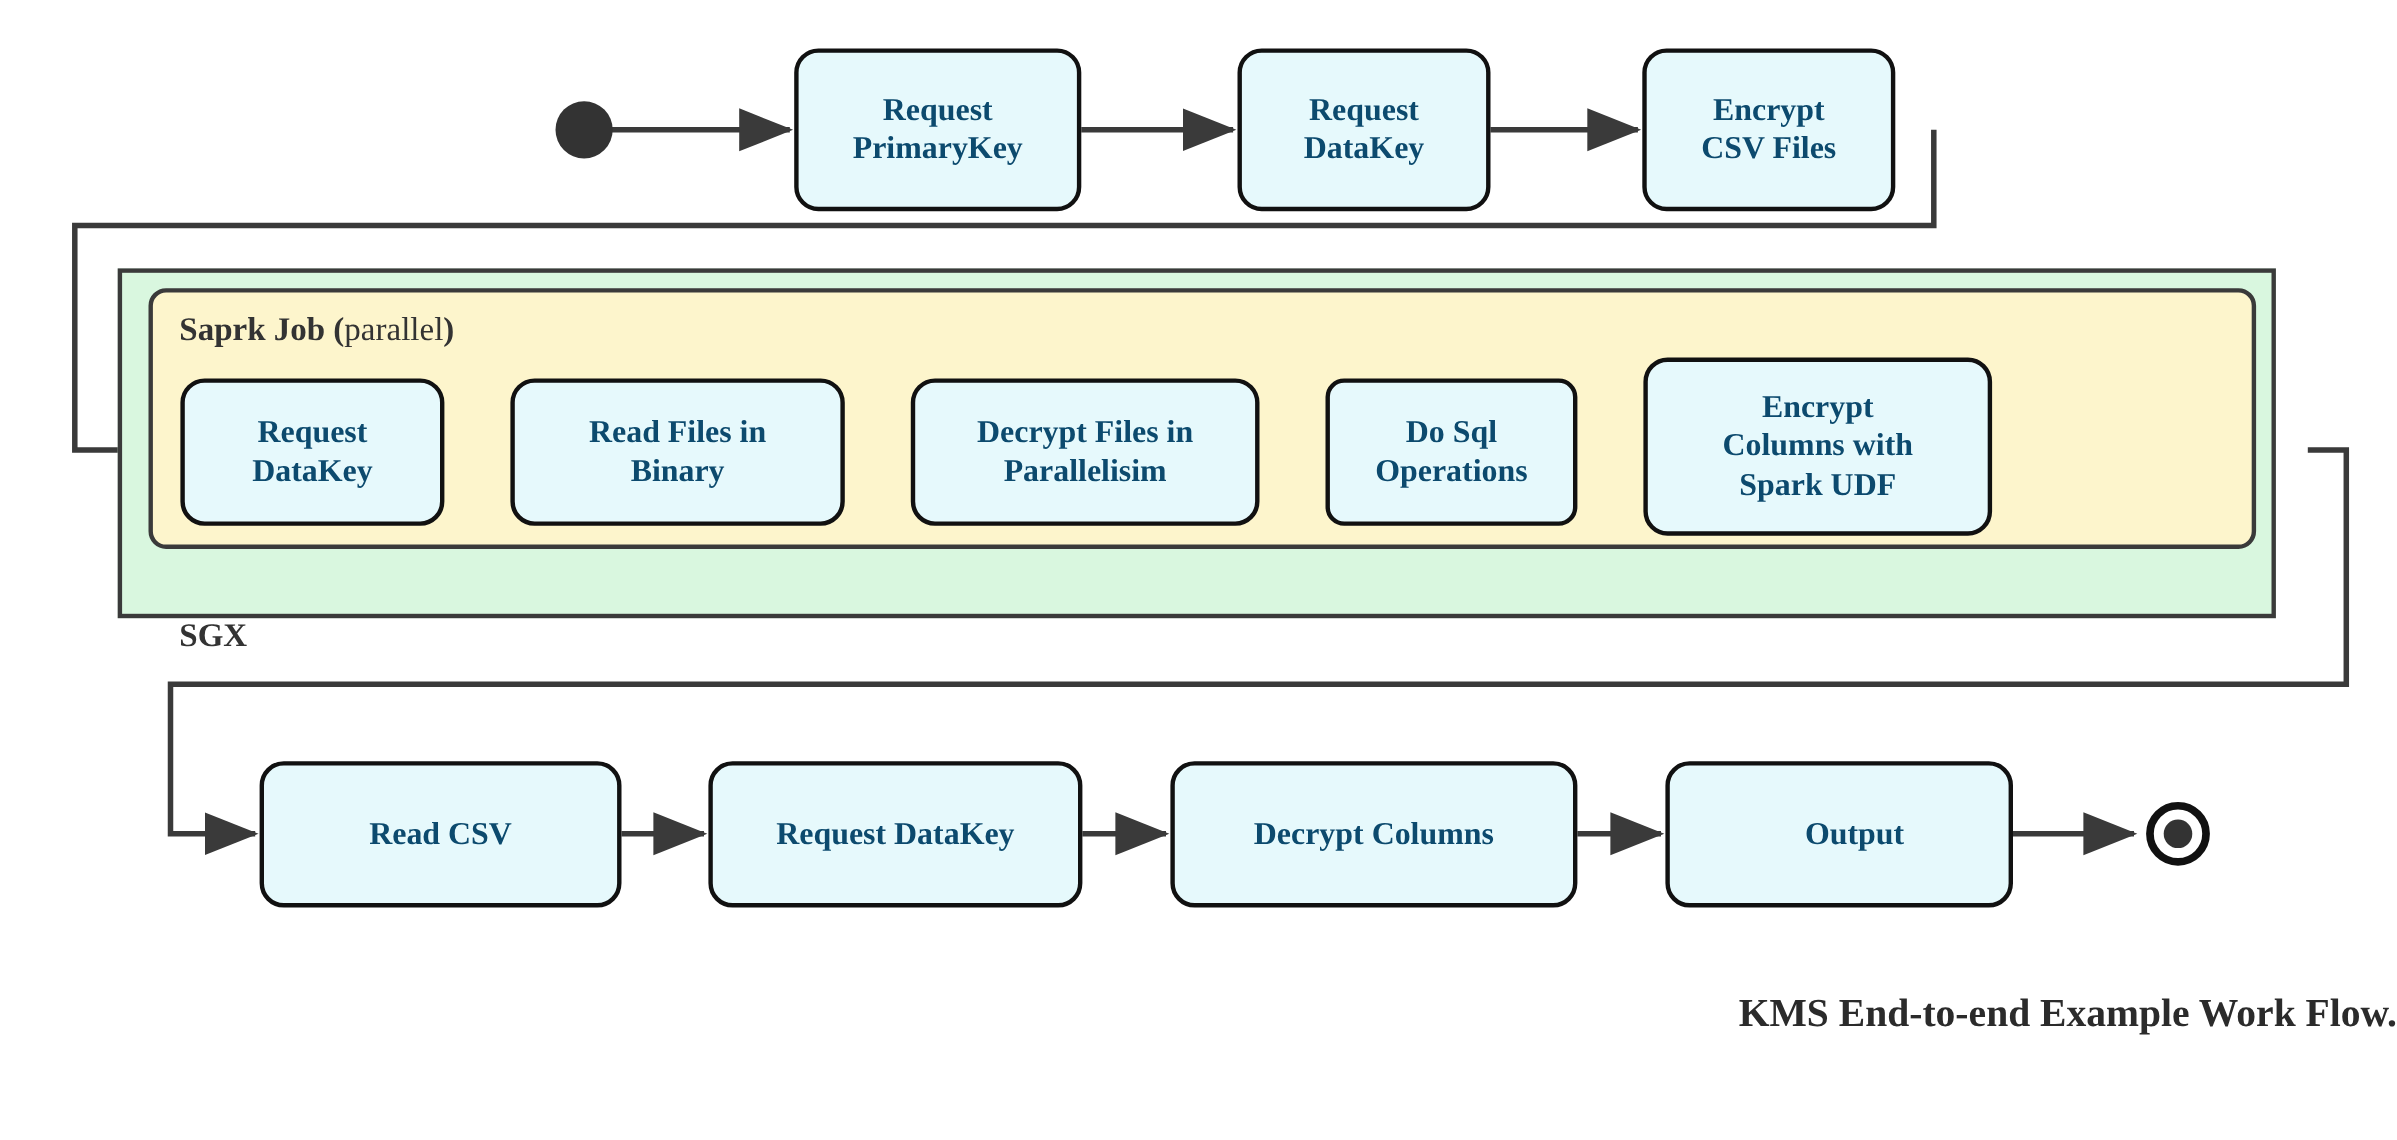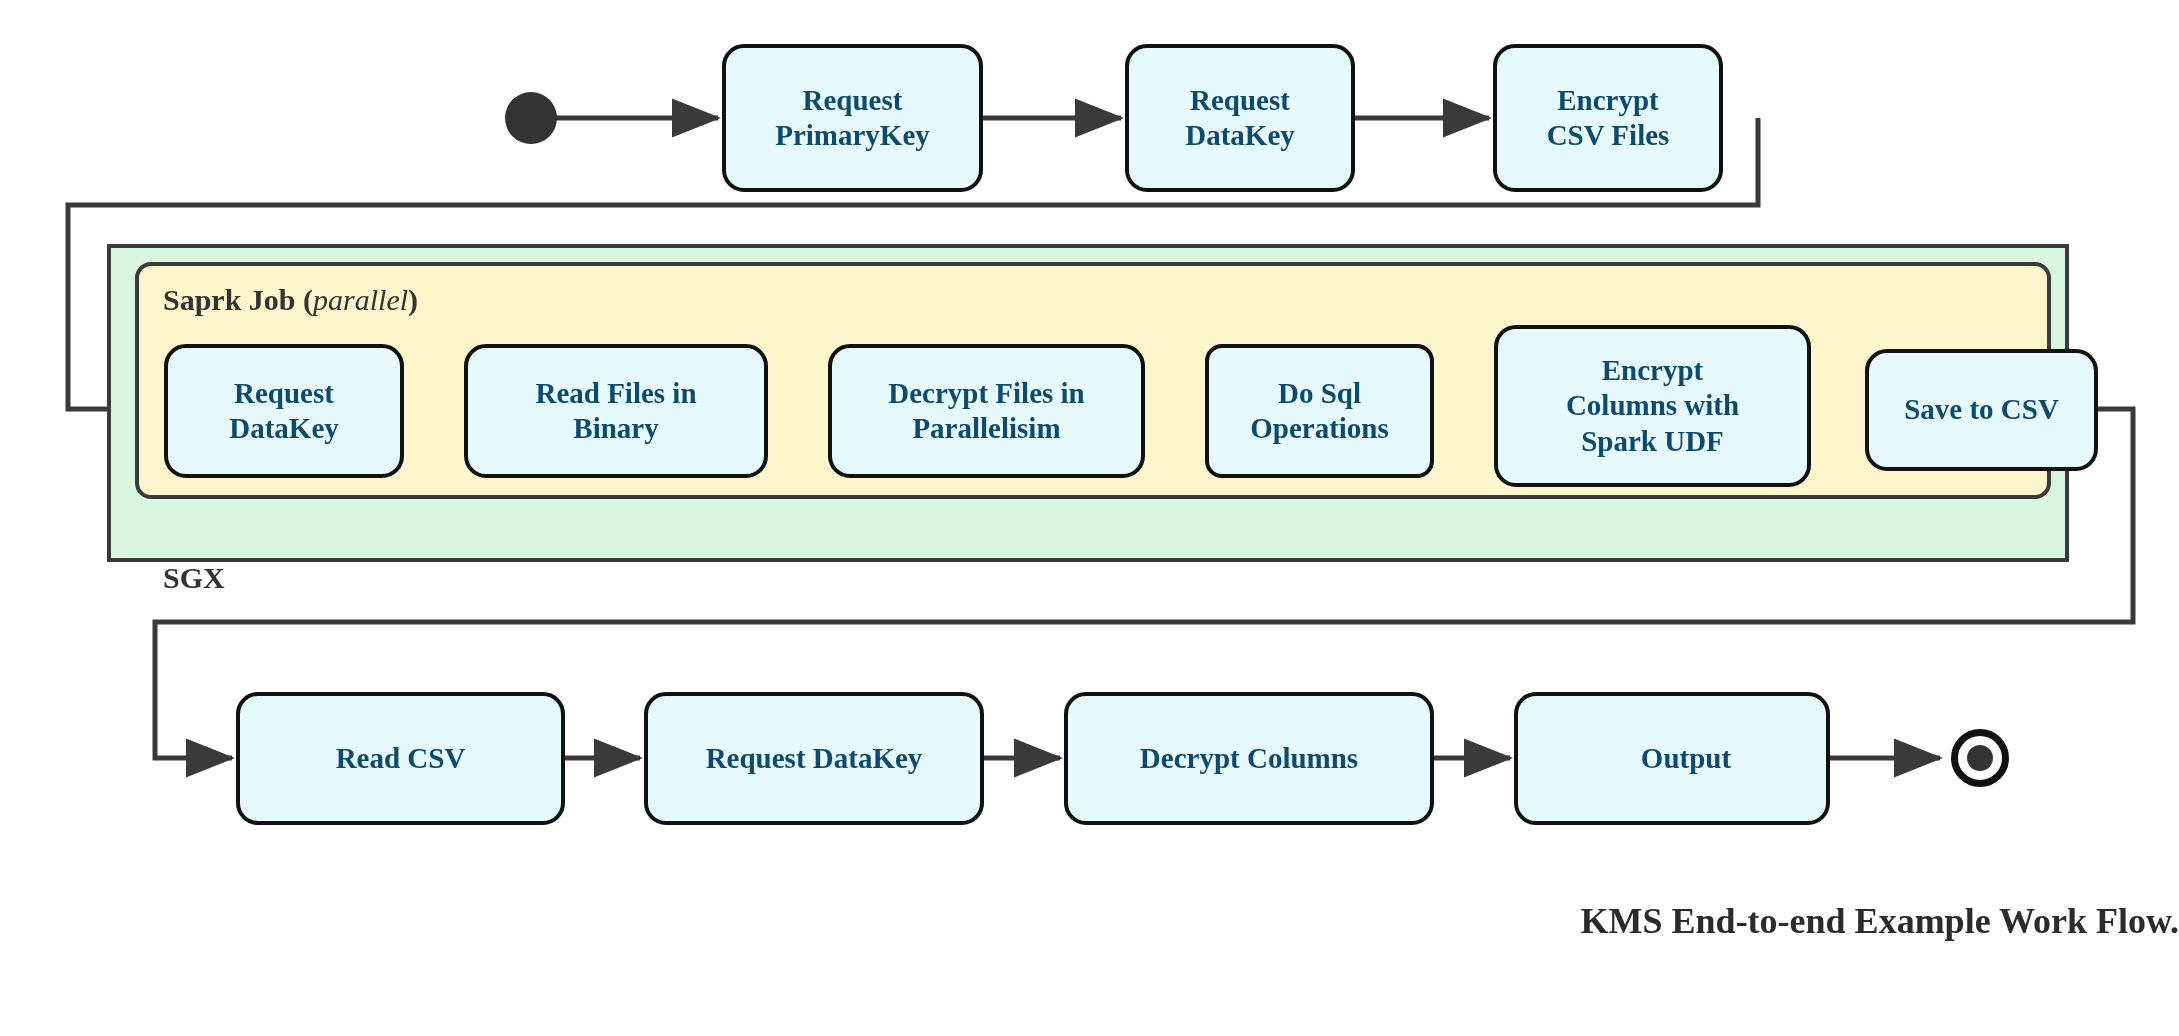--- a/index.html
+++ b/index.html
@@ -43,21 +43,21 @@
   }
   .container-label{
     position:absolute;
     font-weight:bold;
     font-size:30px;
     color:#333333;
     white-space:nowrap;
     z-index:6;
   }
   .container-label .paren{font-weight:bold;font-style:normal;}
-  .container-label .ital{font-style:italic;font-weight:normal;}
+  .container-label .ital{font-weight:normal;}
 
   .start-node{
     position:absolute;
     width:52px;height:52px;
     border-radius:50%;
     background:#333333;
     z-index:5;
   }
   .end-node{
     position:absolute;
@@ -180,23 +180,20 @@
   </div>
 
   <div class="node" style="left:1494px;top:325px;width:317px;height:162px;">
     <span>
       <span>Encrypt</span><br>
       <span>Columns with</span><br>
       <span>Spark UDF</span>
     </span>
   </div>
 
-  <div class="node" style="left:1865px;top:349px;width:233px;height:122px;">
-    <span>Save to CSV</span>
-  </div>
 
   <div class="node" style="left:236px;top:692px;width:329px;height:133px;">
     <span>Read CSV</span>
   </div>
 
   <div class="node" style="left:644px;top:692px;width:340px;height:133px;">
     <span>Request DataKey</span>
   </div>
 
   <div class="node" style="left:1064px;top:692px;width:370px;height:133px;">

